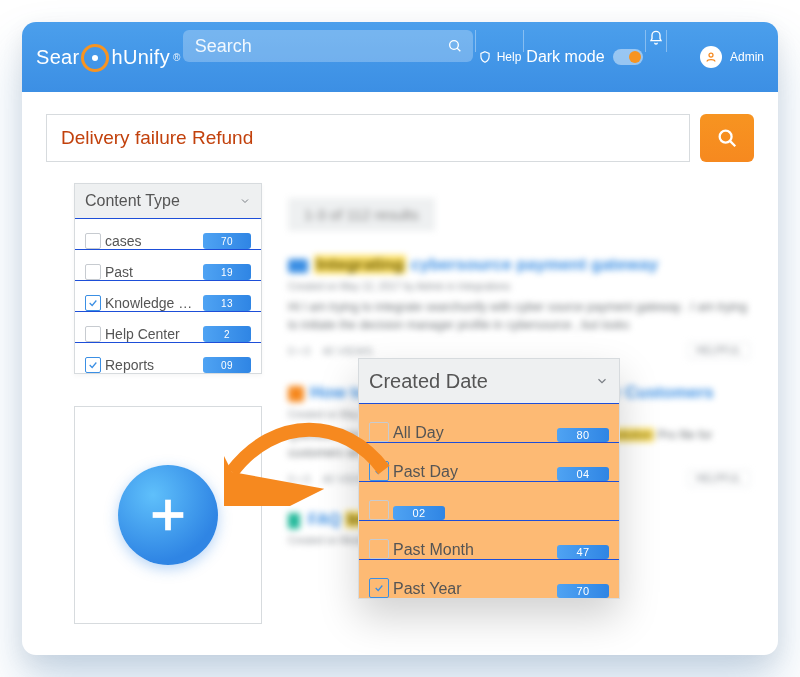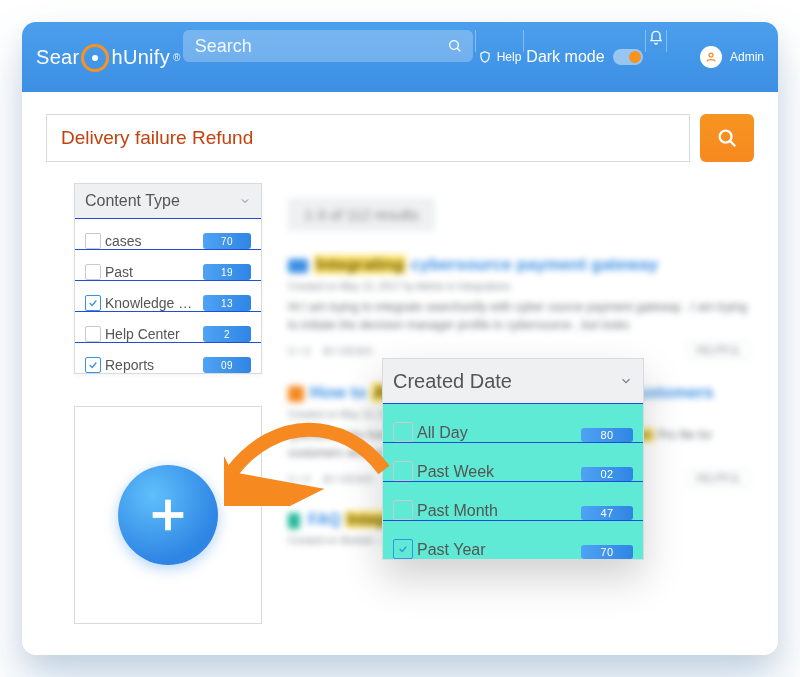--- a/index.html
+++ b/index.html
@@ -80,21 +80,21 @@
   .r-title3 .gic{display:inline-block;width:12px;height:16px;background:#23b99b;border-radius:2px;margin-right:8px;vertical-align:middle}
   .r-title3{color:#3b8fe4;font-weight:700;font-size:16px}
 
   
   .addpanel{position:absolute;left:52px;top:384px;width:186px;height:216px;border:1px solid var(--border);background:#fff;display:flex;align-items:center;justify-content:center}
   .addcircle{width:100px;height:100px;border-radius:50%;background:radial-gradient(circle at 35% 30%, #5fc0fb 0%, #2f85e4 70%);display:flex;align-items:center;justify-content:center;box-shadow:0 4px 14px rgba(47,133,228,.35)}
   .addcircle svg{width:46px;height:46px}
 
   
   .popover{
-    position:absolute;left:360px;top:336px;width:260px;background:#5eead4;border:1px solid var(--border);
+    position:absolute;left:336px;top:336px;width:260px;background:#fdba74;border:1px solid var(--border);
     box-shadow:0 18px 38px rgba(0,0,0,.18);z-index:3
   }
   .popover .facet-head{height:44px;font-size:20px;color:#555}
   .popover .facet-row{height:38px;font-size:16px}
   .popover .cb{width:18px;height:18px;flex:0 0 18px}
   .popover .badge{min-width:30px;height:14px;font-size:11px}
 
   
   .arrow{position:absolute;left:202px;top:388px;width:168px;height:96px;z-index:4;pointer-events:none}
 
@@ -262,22 +262,30 @@
         <svg width="14" height="14" viewBox="0 0 24 24" fill="none" stroke="#7a7f85" stroke-width="2">
             <polyline points="6 9 12 15 18 9"></polyline>
           </svg>
       </div>
       <div class="facet-row">
         <span class="cb"></span>
         <span class="lbl">All Day</span>
         <span class="badge">80</span>
       </div>
       <div class="facet-row">
-        <span class="cb"></span>
-        <span class="lbl">Past Week</span>
+        <span class="cb checked">
+            <svg viewBox="0 0 24 24" fill="none" stroke="#3b8fe4" stroke-width="3">
+              <polyline points="4 12 10 18 20 6"></polyline>
+            </svg>
+          </span>
+        <span class="lbl">Past Day</span>
+        <span class="badge">04</span>
+      </div>
+      <div class="facet-row">
+        <span class="cb"></span>
         <span class="badge">02</span>
       </div>
       <div class="facet-row">
         <span class="cb"></span>
         <span class="lbl">Past Month</span>
         <span class="badge">47</span>
       </div>
       <div class="facet-row">
         <span class="cb checked">
             <svg viewBox="0 0 24 24" fill="none" stroke="#3b8fe4" stroke-width="3">

